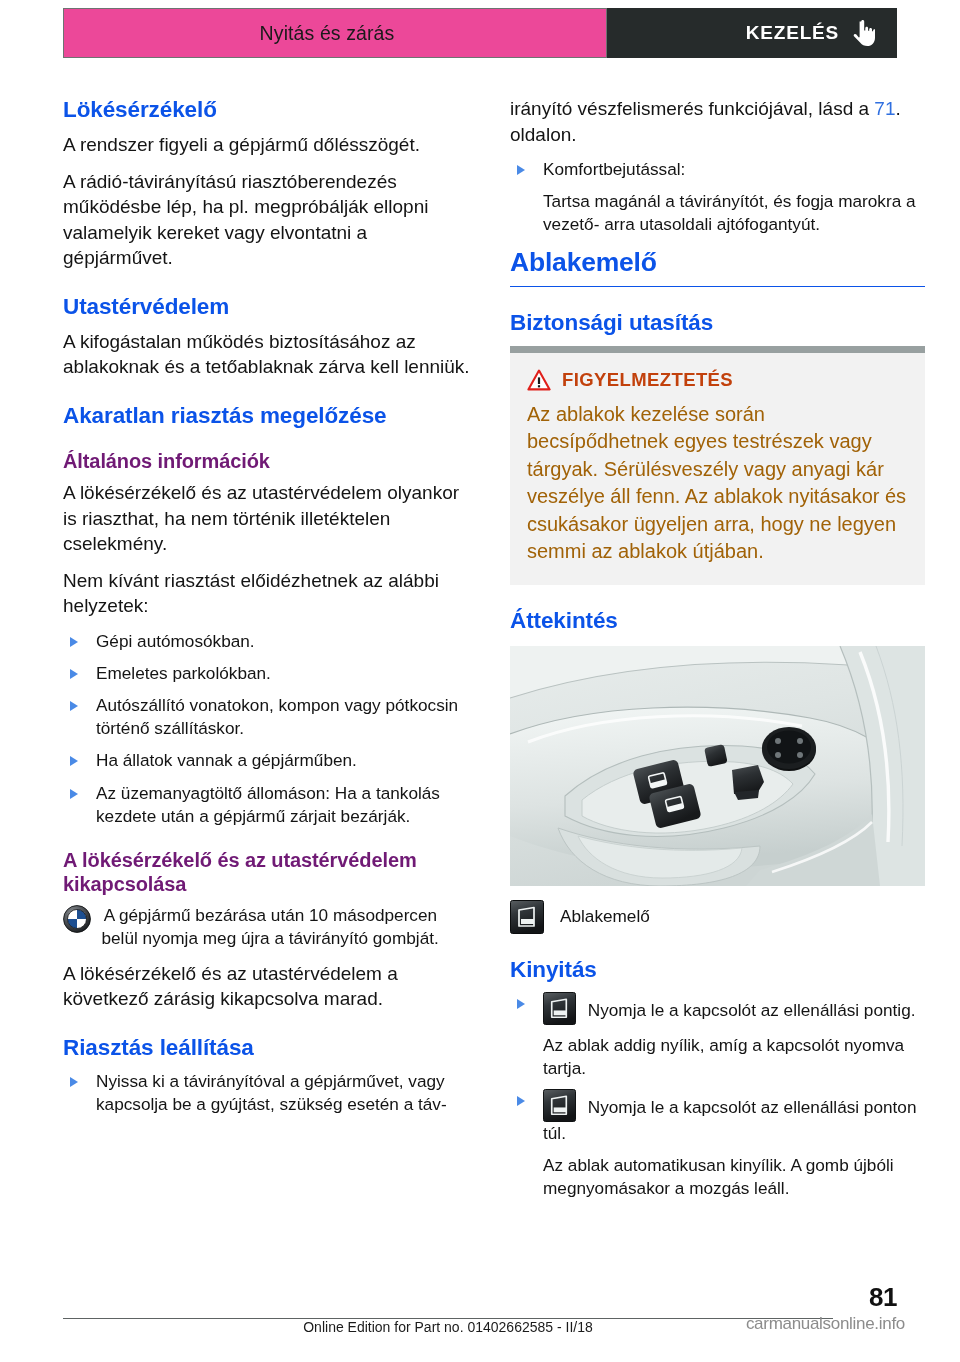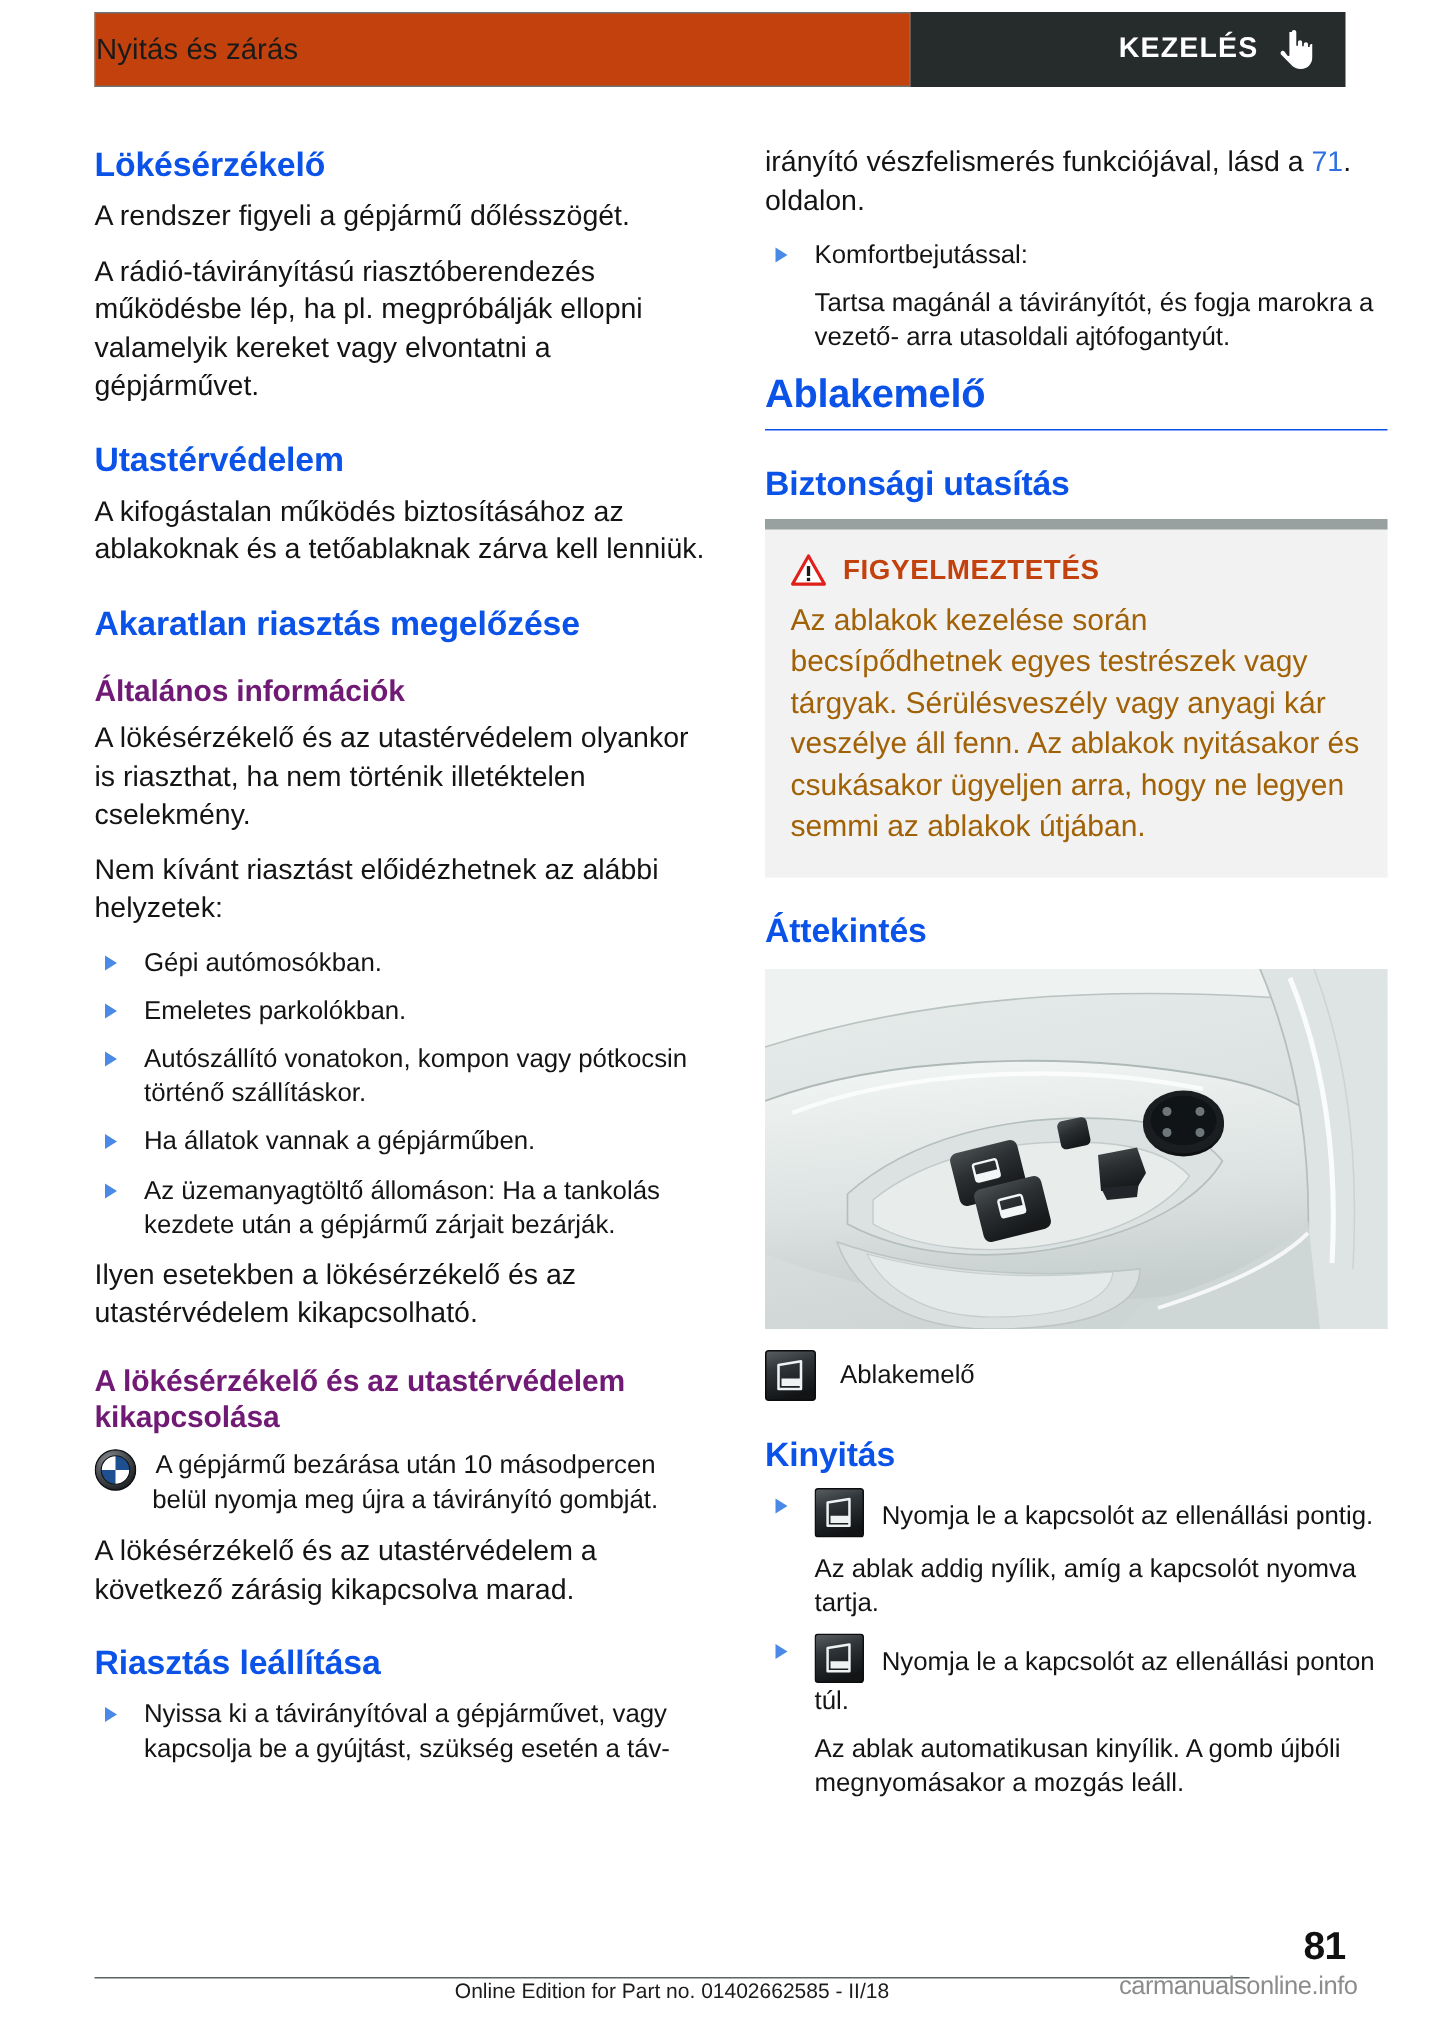--- a/index.html
+++ b/index.html
@@ -18,24 +18,24 @@
   .header {
     position:absolute;
     left:63px; top:8px;
     width:834px; height:50px;
     display:flex;
     align-items:stretch;
   }
   .header-tab-white {
     flex:1 1 auto;
     border:1.5px solid #6e7372;
-    background:#c2410c;
+    background:#ec4899;
     display:flex;
     align-items:center;
-    justify-content:flex-start;
+    justify-content:center;
     padding-right:16px;
   }
   .header-tab-white .label {
     font-size:19.5px;
     color:#1a1a1a;
     letter-spacing:0.1px;
   }
   .header-tab-dark {
     width:290px;
     background:#262b2b;
@@ -273,21 +273,20 @@
   <p class="body">Nem kívánt riasztást előidézhetnek az alábbi helyzetek:</p>
 
   <ul class="bl">
     <li><span class="tri"></span><span>Gépi autómosókban.</span></li>
     <li><span class="tri"></span><span>Emeletes parkolókban.</span></li>
     <li><span class="tri"></span><span>Autószállító vonatokon, kompon vagy pótkocsin történő szállításkor.</span></li>
     <li><span class="tri"></span><span>Ha állatok vannak a gépjárműben.</span></li>
     <li><span class="tri"></span><span>Az üzemanyagtöltő állomáson: Ha a tankolás kezdete után a gépjármű zárjait bezárják.</span></li>
   </ul>
 
-  <p class="body">Ilyen esetekben a lökésérzékelő és az utastérvédelem kikapcsolható.</p>
 
   <h3 class="h3">A lökésérzékelő és az utastérvédelem kikapcsolása</h3>
 
   <p class="bmw-para">
     <span>
       <svg class="bmw-logo" viewBox="0 0 40 40" aria-hidden="true">
         <defs>
           <radialGradient id="bg1" cx="35%" cy="28%" r="75%">
             <stop offset="0%" stop-color="#8c9094"></stop>
             <stop offset="55%" stop-color="#4c5055"></stop>

